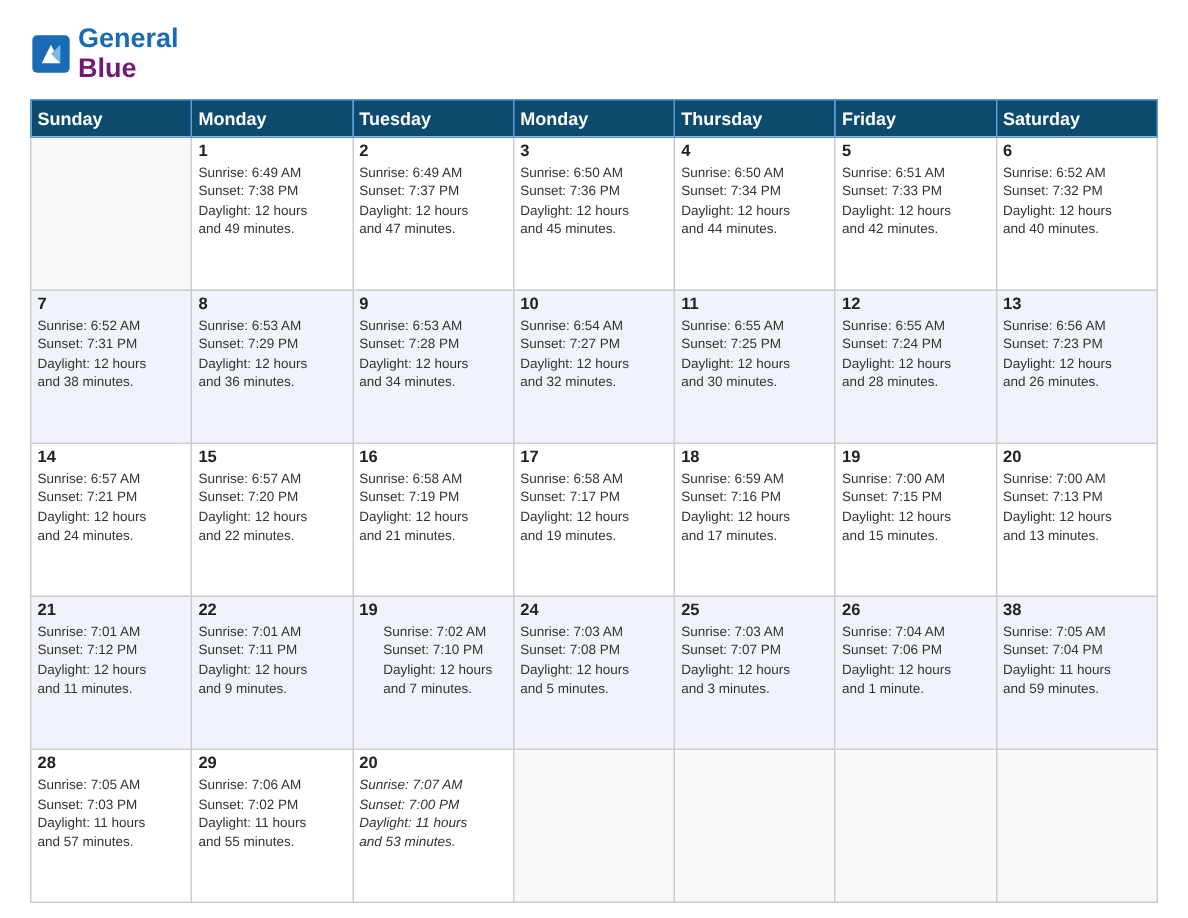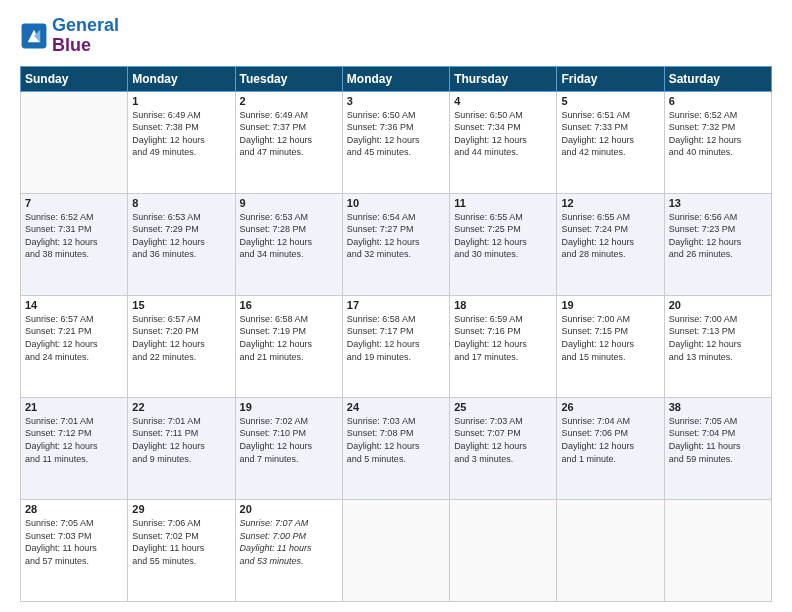--- a/index.html
+++ b/index.html
@@ -288,21 +288,21 @@
           </td>
           <td class="row-bg-even">
             <span class="day-num">22</span>
             <div class="day-info" style="white-space: pre-line;">Sunrise: 7:01 AM
 Sunset: 7:11 PM
 Daylight: 12 hours
 and 9 minutes.</div>
           </td>
           <td class="row-bg-even">
             <span class="day-num">19</span>
-            <div class="day-info" style="white-space: pre-line;">Sunrise: 7:02 AM
+            <div class="day-info" style="white-space: pre-line; margin-left: 16px;">Sunrise: 7:02 AM
 Sunset: 7:10 PM
 Daylight: 12 hours
 and 7 minutes.</div>
           </td>
           <td class="row-bg-even">
             <span class="day-num">24</span>
             <div class="day-info" style="white-space: pre-line;">Sunrise: 7:03 AM
 Sunset: 7:08 PM
 Daylight: 12 hours
 and 5 minutes.</div>

